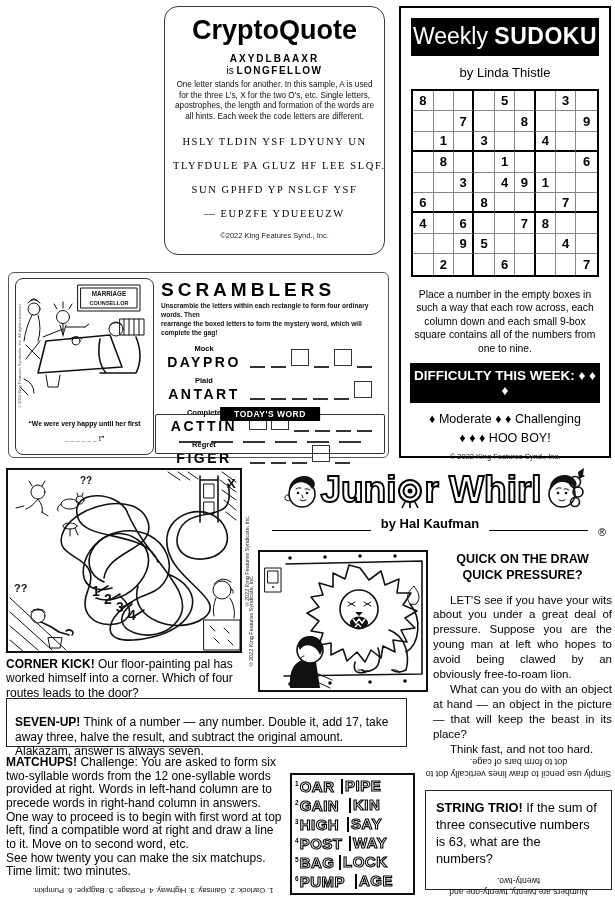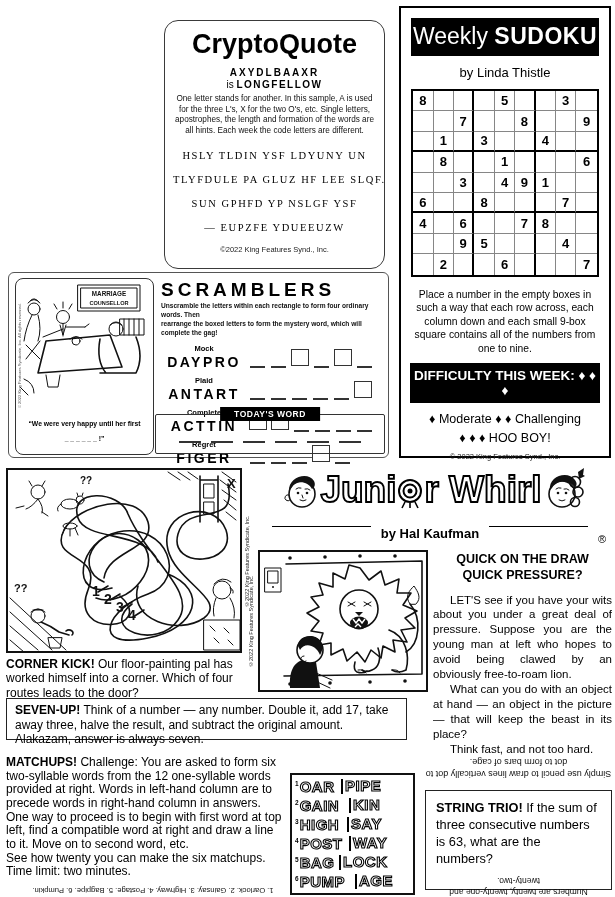--- a/index.html
+++ b/index.html
@@ -1,21 +1,21 @@
 <!DOCTYPE html>
 <html><head>
 <meta charset="utf-8">
 <style>
   html,body{margin:0;padding:0;background:#fff;}
   .page{position:relative;width:615px;height:897px;background:#fff;overflow:hidden;
         font-family:"Liberation Sans",sans-serif;color:#000;}
   section{position:absolute;box-sizing:border-box;}
 
   
-  .crypto{left:164px;top:20px;width:221px;height:249px;border:1.5px solid #3a3a3a;border-radius:14px;
+  .crypto{left:164px;top:6px;width:221px;height:249px;border:1.5px solid #3a3a3a;border-radius:14px;
           padding:6px 8px;text-align:center;}
   .cq-title{font-size:27px;font-weight:bold;margin:2px 0 0;letter-spacing:0;}
   .cq-sample{font-size:10px;font-weight:bold;letter-spacing:2px;margin-top:7px;}
   .cq-is{font-size:10px;margin-top:1px;}
   .cq-is b{letter-spacing:1.5px;}
   .cq-instr{font-size:8.2px;line-height:1.3;margin:4px 2px 0;color:#111;}
   .cq-line{font-size:10.5px;letter-spacing:1.6px;margin-top:13px;white-space:nowrap;font-family:Liberation Serif, serif;}
   .cq-copy{font-size:7.5px;margin-top:12px;color:#222;}
 
   
@@ -63,29 +63,29 @@
   .maze{left:6px;top:468px;width:236px;height:185px;border:2px solid #111;}
   .maze-cred{position:absolute;left:244px;top:472px;height:178px;writing-mode:vertical-rl;transform:rotate(180deg);
              font-size:5.5px;color:#222;text-align:center;}
   .ckick{position:absolute;left:6px;top:657px;width:252px;font-size:12px;line-height:1.2;}
   .lion-cred{position:absolute;left:248px;top:552px;height:138px;writing-mode:vertical-rl;transform:rotate(180deg);
              font-size:5.5px;color:#222;text-align:center;}
   .jwlogo{left:256px;top:466px;width:356px;height:80px;}
   .jw-row{display:flex;align-items:center;justify-content:center;}
   .jw-text{font-size:37px;font-weight:bold;color:#fff;-webkit-text-stroke:1.9px #000;text-shadow:0 0 1px #000;
            white-space:nowrap;display:flex;align-items:center;}
-  .jw-byline{display:flex;align-items:flex-start;margin-top:12px;padding:0 6px;}
+  .jw-byline{display:flex;align-items:flex-end;margin-top:2px;padding:0 6px;}
   .jw-byline .rule{flex:1;border-top:1.5px solid #000;margin:0 10px;}
   .jw-byline .by{font-size:13px;font-weight:bold;}
   .jw-reg{font-size:11px;position:relative;top:7px;}
   .lion{left:258px;top:550px;width:170px;height:142px;border:2px solid #111;}
   .quick{left:433px;top:551px;width:179px;}
   .q-head{font-size:12.5px;font-weight:bold;text-align:center;line-height:1.3;margin-bottom:9px;}
   .quick p{font-size:11.5px;line-height:1.3;text-align:justify;margin:0;text-indent:17px;}
-  .sevenup{left:6px;top:698px;width:401px;height:42px;border:1.5px solid #222;padding:4px 8px;font-size:12px;line-height:1.22;}
+  .sevenup{left:6px;top:698px;width:401px;height:49px;border:1.5px solid #222;padding:16px 8px;font-size:12px;line-height:1.22;}
   .matchups{left:6px;top:756px;width:409px;font-size:12px;line-height:1.14;}
   .matchups p{margin:0;}
   .mu-grid{float:right;width:115px;margin:17px 0 4px 6px;border:2.5px solid #111;padding:2px 3px;background:#fff;}
   .mu-row{display:flex;align-items:center;height:19px;}
   .mu-left{border-right:2px solid #000;flex:none;display:flex;align-items:flex-start;}
   .mu-right{padding-left:2px;}
   .mu-word{font-size:15px;font-weight:bold;color:#fff;-webkit-text-stroke:1.1px #000;letter-spacing:0.5px;line-height:1;}
   .mu-num{font-size:6.5px;font-weight:bold;margin:1px 1px 0 0;}
   .mu-ans{transform:rotate(180deg);font-size:7.6px;margin-top:6px;width:286px;text-align:center;color:#111;}
   .flipnote{position:absolute;left:425px;top:756px;width:187px;transform:rotate(180deg);font-size:9px;

